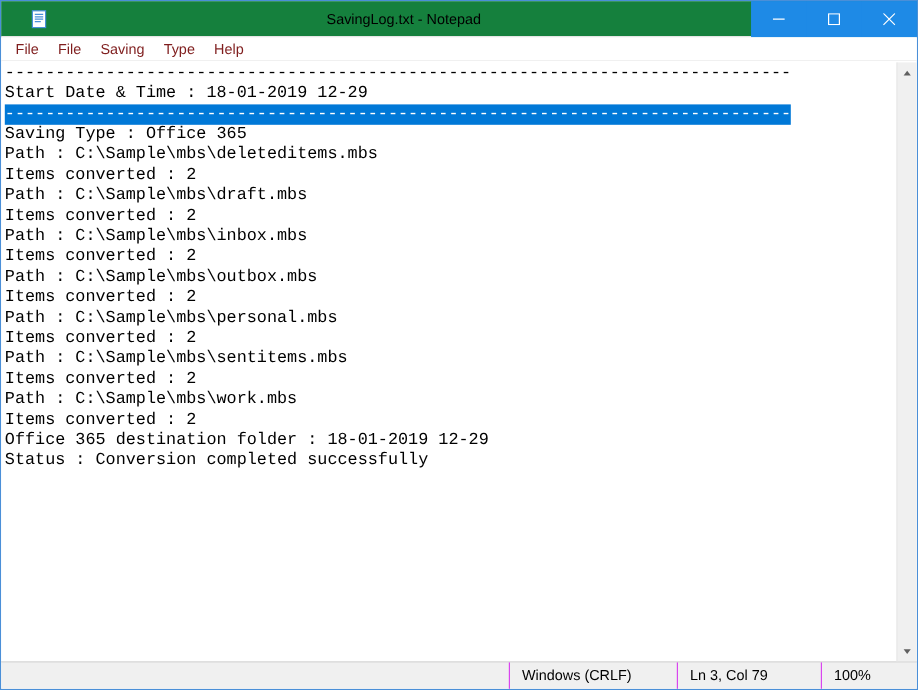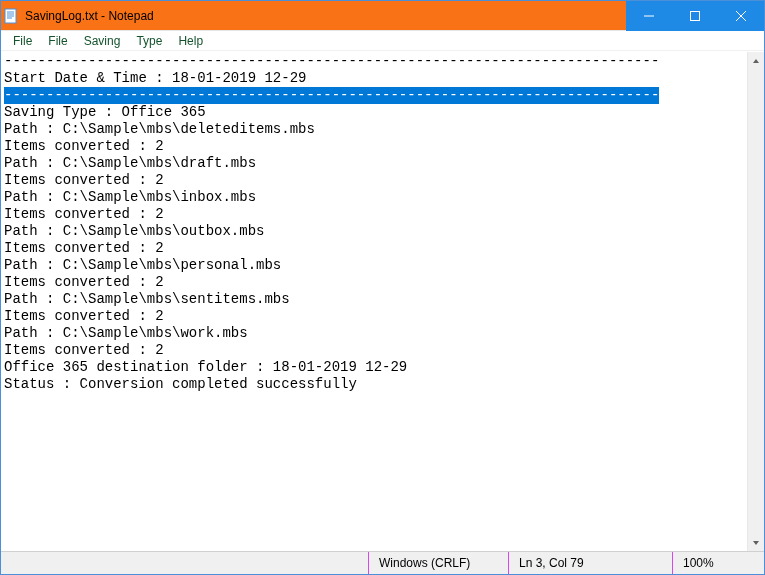--- a/index.html
+++ b/index.html
@@ -13,25 +13,26 @@
     width: 765px;
     height: 575px;
     border: 1px solid #4a8fd8;
     display: flex;
     flex-direction: column;
     background: #fff;
     position: relative;
   }
   .titlebar {
     height: 30px;
-    background: #f97316;
-    display: flex;
-    align-items: center;
-    padding-left: 2px;
+    background: #15803d;
+    display: flex;
+    align-items: center;
+    padding-left: 24px;
     border-bottom: 1px solid #e5e5e5;
+    text-align: center;
   }
   .titlebar-icon {
     width: 16px; height: 16px;
     margin-right: 6px;
     display: flex;
     align-items: center;
     justify-content: center;
   }
   .titlebar-title {
     flex: 1;
@@ -63,21 +64,21 @@
     display: flex;
     align-items: center;
     padding: 0 4px;
     border-bottom: 1px solid #f0f0f0;
     gap: 0;
     font-size: 12px;
     background: #fff;
   }
   .menu-item {
     padding: 2px 8px;
-    color: #14532d;
+    color: #7f1d1d;
     cursor: default;
   }
   .text-area {
     flex: 1;
     overflow: auto;
     padding: 2px 3px;
     font-family: Consolas, "Courier New", monospace;
     font-size: 14px;
     line-height: 17px;
     white-space: pre;
@@ -102,21 +103,21 @@
   }
   .status-cell {
     border-left: 1px solid #d946ef;
     display: flex;
     align-items: center;
     padding: 0 10px;
   }
   .status-cell.first { flex: 1; border-left: none; }
   .status-cell.enc { width: 140px; }
   .status-cell.pos { width: 120px; }
-  .status-cell.zoom { width: 92px; margin-left: 44px; }
+  .status-cell.zoom { width: 80px; }
   .scrollbar-v {
     position: absolute;
     right: 0; top: 51px; bottom: 23px;
     width: 17px;
     background: #f0f0f0;
     border-left: 1px solid #e8e8e8;
   }
   .sb-arrow {
     height: 17px;
     display: flex;

